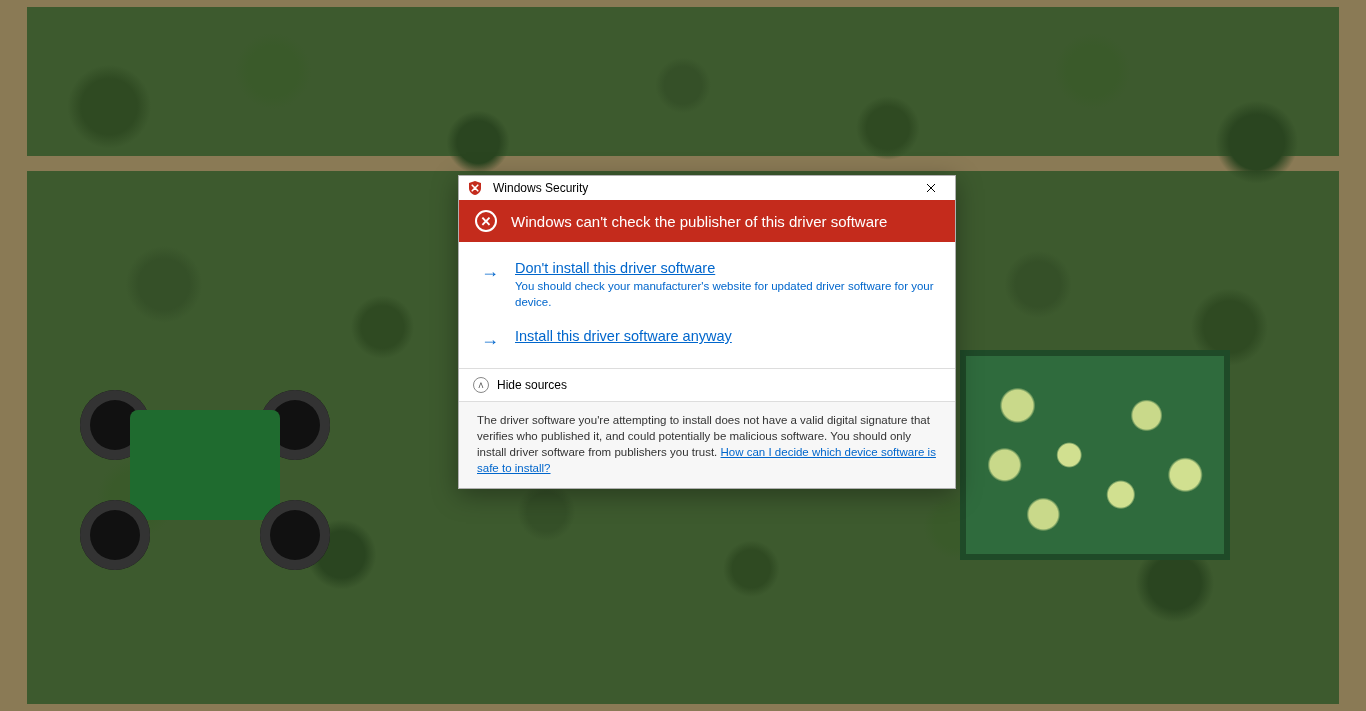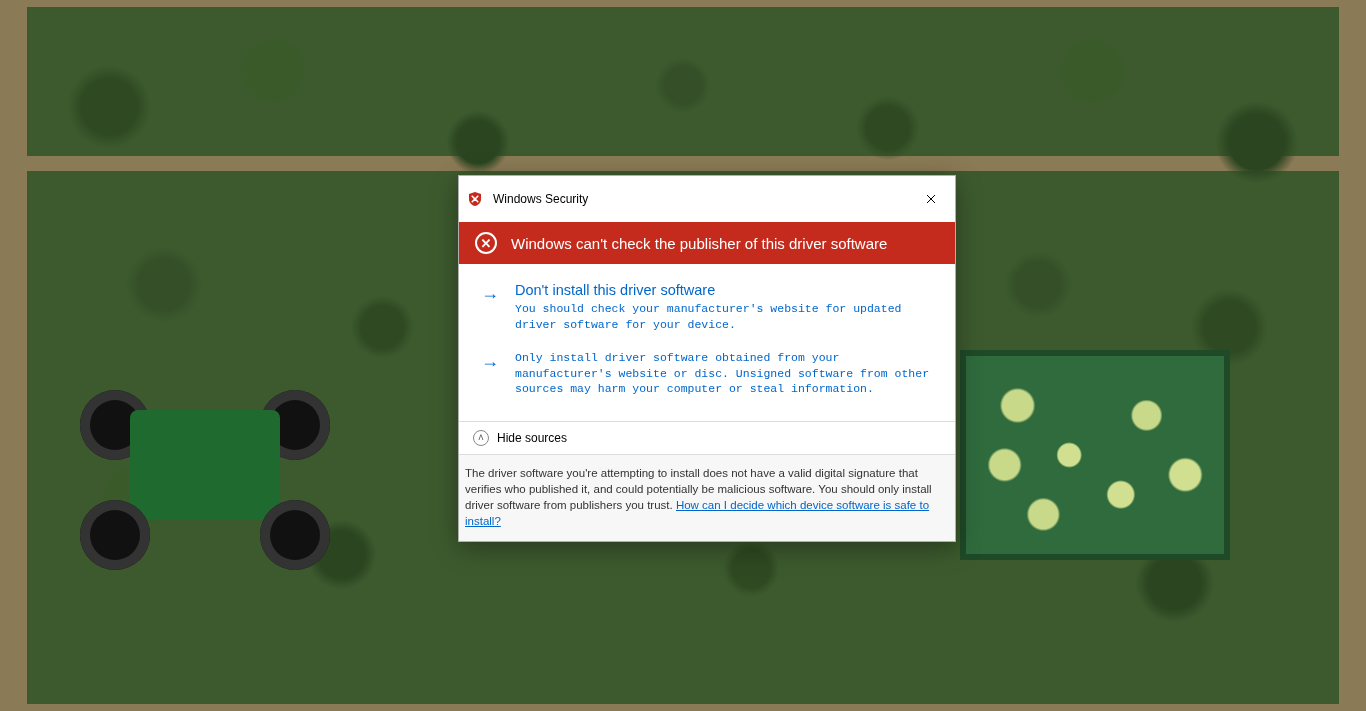--- a/index.html
+++ b/index.html
@@ -60,21 +60,21 @@
     left: 458px; top: 175px;
     width: 498px;
     background: #fff;
     border: 1px solid #b0b0b0;
     box-shadow: 0 6px 24px rgba(0,0,0,0.35);
     z-index: 10;
     font-size: 12px;
   }
   .titlebar {
     display: flex; align-items: center;
-    height: 46px;
+    height: 24px;
     padding: 0 4px 0 8px;
     background: #fff;
     color: #000;
   }
   .titlebar .title { flex: 1; font-size: 12px; padding-left:4px; }
   .titlebar .shield-icon { width:16px; height:16px; margin-right:6px; display:inline-flex; align-items:center; justify-content:center; }
   .close-btn {
     width: 40px; height: 28px; display:flex; align-items:center; justify-content:center;
     cursor: pointer;
   }
@@ -92,40 +92,40 @@
   }
   .banner-text { font-size: 15px; }
 
   .options { padding: 18px 16px 18px 56px; }
   .option { margin-bottom: 18px; position: relative; cursor: pointer; }
   .option:last-child { margin-bottom: 6px; }
   .option .arrow {
     position: absolute; left: -34px; top: 2px;
     color: #0066cc; font-size: 18px; line-height: 1;
   }
-  .option-title { color: #0066cc; font-size: 14.5px; margin-bottom: 3px; }
-  .option-desc { color: #0066cc; font-size: 11.5px; line-height: 1.35; font-family: Liberation Mono, monospace; }
+  .option-title { color: #0066cc; font-size: 14.5px; margin-bottom: 3px; text-decoration: underline; }
+  .option-desc { color: #0066cc; font-size: 11.5px; line-height: 1.35; }
 
   .details-toggle {
     border-top: 1px solid #ddd;
     padding: 8px 14px;
     display: flex; align-items: center;
     cursor: pointer;
     font-size: 12px; color: #000;
   }
   .chevron-circle {
     width: 16px; height: 16px; border: 1px solid #888; border-radius: 50%;
     display:inline-flex; align-items:center; justify-content:center;
     margin-right: 8px; font-size: 10px; color:#555;
   }
 
   .details-body {
     border-top: 1px solid #ddd;
     background: #f7f7f7;
-    padding: 10px 14px 12px 6px;
+    padding: 10px 14px 12px 18px;
     font-size: 11.5px; color: #333; line-height: 1.4;
   }
   .details-body a { color: #0066cc; text-decoration: underline; cursor:pointer; }
 </style>
 </head>
 <body>
 
 <div class="tractor">
   <div class="wheel w1"></div>
     <div class="wheel w2"></div>
@@ -158,21 +158,21 @@
   </div>
 
   <div class="options">
     <div class="option">
       <span class="arrow">→</span>
       <div class="option-title">Don't install this driver software</div>
       <div class="option-desc">You should check your manufacturer's website for updated driver software for your device.</div>
     </div>
     <div class="option">
       <span class="arrow">→</span>
-      <div class="option-desc">Only install driver software obtained from your manufacturer's website or disc. Unsigned software from other sources may harm your computer or steal information.</div>
+      <div class="option-title">Install this driver software anyway</div>
     </div>
   </div>
 
   <div class="details-toggle">
     <span class="chevron-circle">˄</span>
     <span>Hide sources</span>
   </div>
 
   <div class="details-body">
     <span>The driver software you're attempting to install does not have a valid digital signature that verifies who published it, and could potentially be malicious software.  You should only install driver software from publishers you trust.  </span><a>How can I decide which device software is safe to install?</a>

